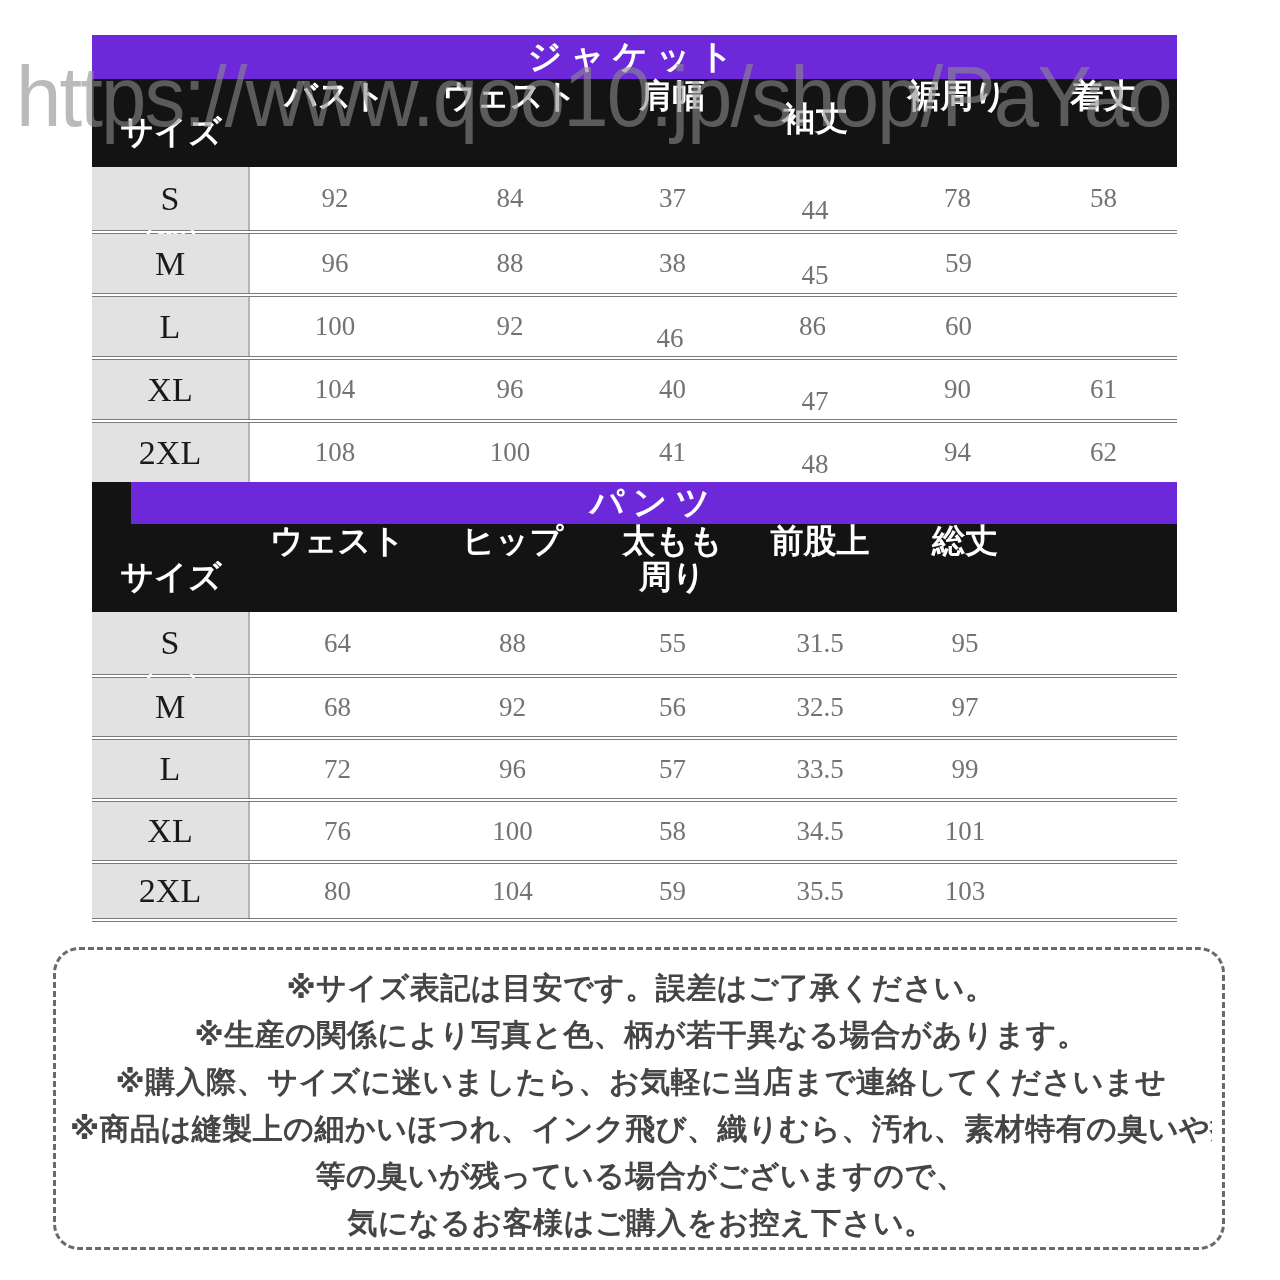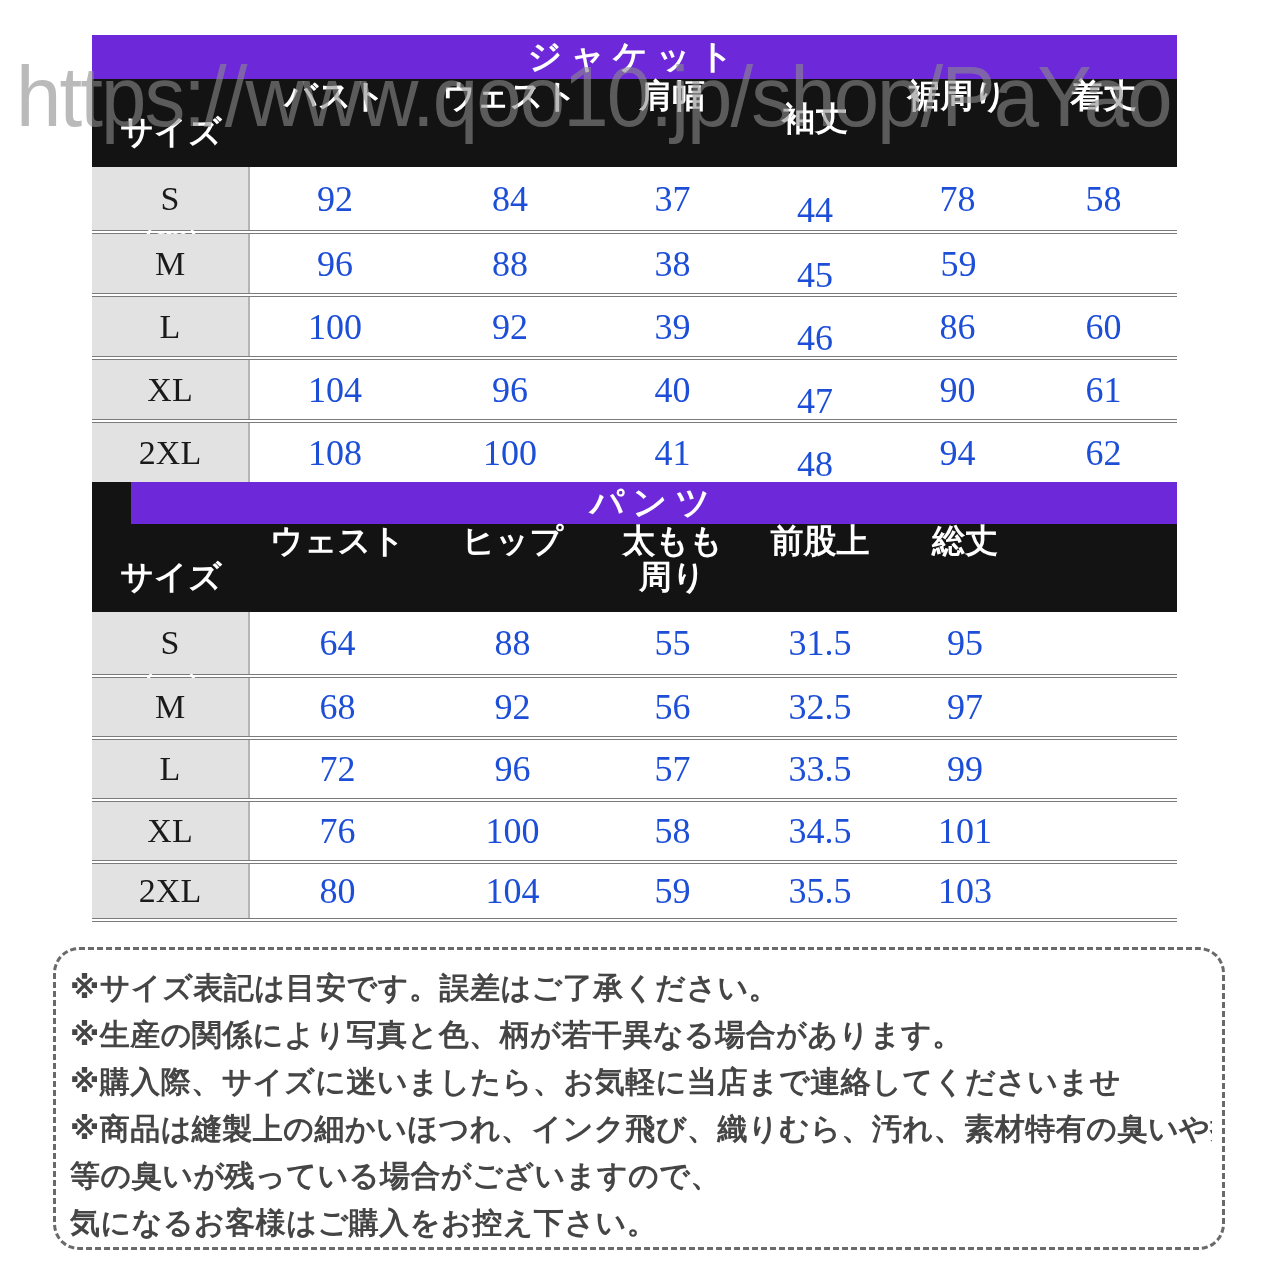--- a/index.html
+++ b/index.html
@@ -36,35 +36,35 @@
   .row.first{border-top:none;}
   .pants .row{height:62px;}
   .row.last{border-bottom:4px double #7b7b7b;}
   .cell-size{
     width:158px;flex:none;background:#e2e2e2;border-right:2px solid #b5b5b5;
     box-sizing:border-box;display:flex;align-items:center;justify-content:center;
     font-size:34px;color:#1a1a1a;
   }
   .cell{
     display:flex;align-items:center;justify-content:center;
-    font-size:36px;color:#1d4ed8;
+    font-size:27px;color:#737373;
   }
   
   .j0{width:170px;} .j1{width:180px;} .j2{width:145px;}
   .j3{width:140px;margin-top:23px;} .j4{width:145px;} .j5{width:147px;}
   
   .p0{width:175px;} .p1{width:175px;} .p2{width:145px;}
   .p3{width:150px;} .p4{width:140px;} .pf{width:142px;}
   
   .notes{
     position:absolute;left:53px;top:947px;width:1172px;height:303px;
     box-sizing:border-box;border:3px dashed #6a6a6a;border-radius:26px;
     padding:14px 10px 0 14px;z-index:1;background:#ffffff;
     font-family:"Liberation Sans","DejaVu Sans",sans-serif;
-    font-size:30px;font-weight:bold;color:#454545;letter-spacing:0.5px;
+    font-size:30px;font-weight:bold;color:#454545;letter-spacing:0.5px;text-align:center;
   }
   .note-line{height:47px;line-height:47px;white-space:nowrap;overflow:hidden;}
 </style>
 </head>
 <body>
 
 <div class="watermark">https://www.qoo10.jp/shop/PaYao</div>
 
 <div class="tables">
 
@@ -99,21 +99,20 @@
       <div class="cell j0">96</div>
       <div class="cell j1">88</div>
       <div class="cell j2">38</div>
       <div class="cell j3">45</div>
       <div class="cell j5">59</div>
     </div>
     <div class="row">
       <div class="cell-size">L</div>
       <div class="cell j0">100</div>
       <div class="cell j1">92</div>
-      <div class="cell j2">39</div>
       <div class="cell j3">46</div>
       <div class="cell j4">86</div>
       <div class="cell j5">60</div>
     </div>
     <div class="row">
       <div class="cell-size">XL</div>
       <div class="cell j0">104</div>
       <div class="cell j1">96</div>
       <div class="cell j2">40</div>
       <div class="cell j3">47</div>

